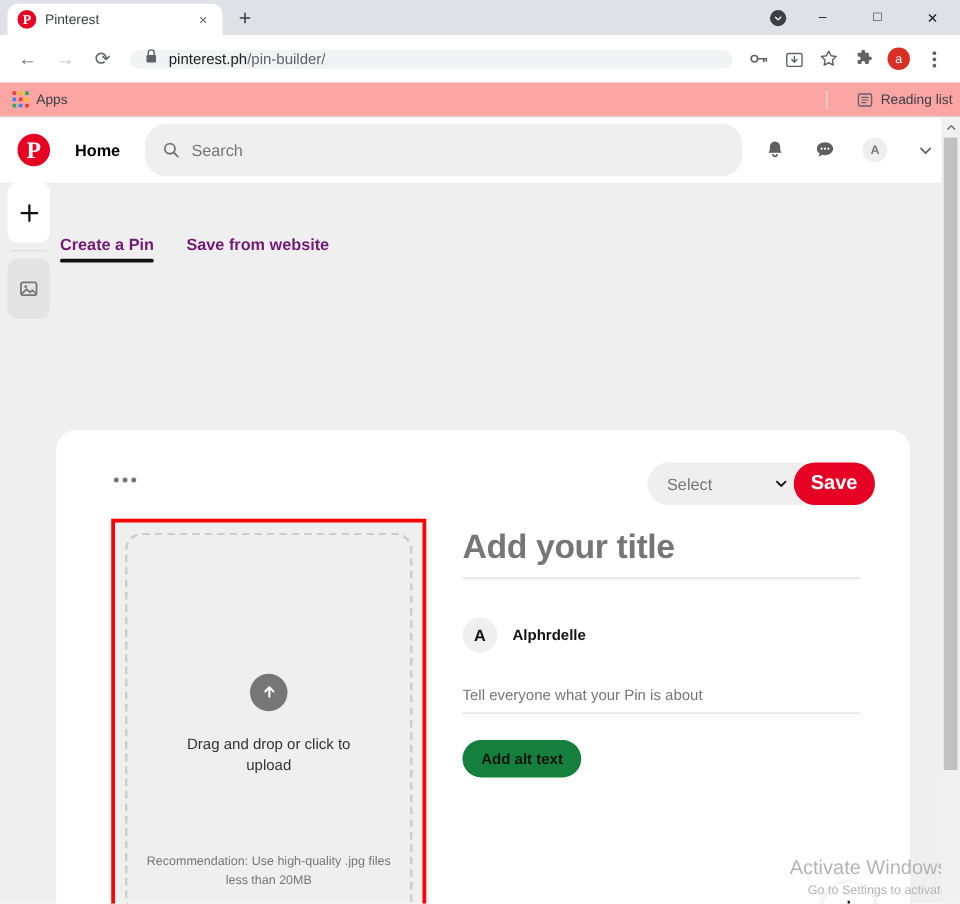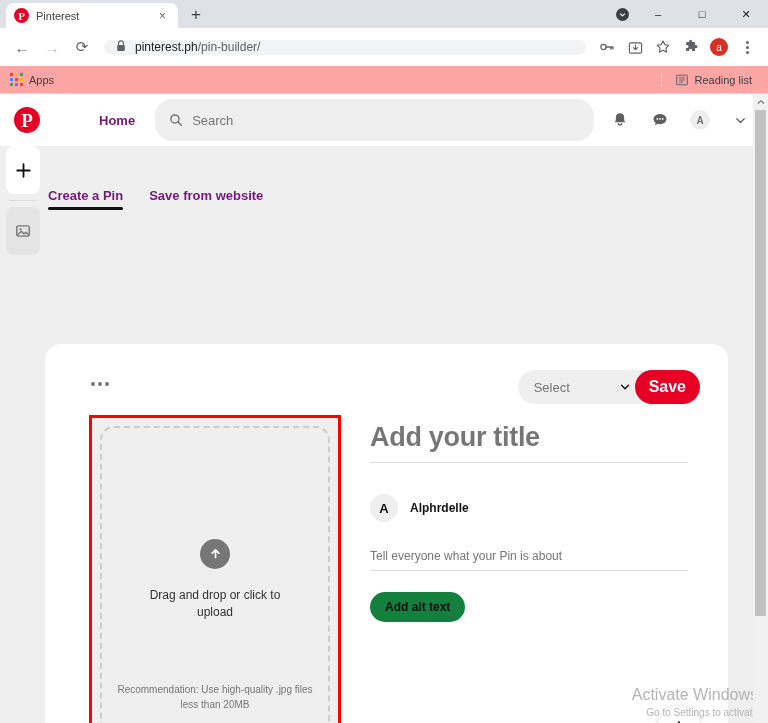--- a/index.html
+++ b/index.html
@@ -108,21 +108,21 @@
   }
   .bm-item { display: flex; align-items: center; gap: 6px; }
   .apps-grid {
     width: 13px; height: 13px;
     display: grid; grid-template-columns: repeat(3, 3px);
     grid-template-rows: repeat(3, 3px); gap: 2px;
   }
   .apps-grid i { display: block; width: 3px; height: 3px; border-radius: 0.5px; }
   .bm-label { font-size: 11px; color: #3c4043; }
   .reading-list {
-    position: absolute; right: 16px; display: flex;
+    position: absolute; right: 6px; display: flex;
     align-items: center; gap: 6px;
   }
   .rl-sep {
     position: absolute; right: 106px; width: 1px;
     height: 15px; background: #dadce0;
   }
 
   
   .viewport {
     position: relative; height: 629px; background: #ffffff;
@@ -136,22 +136,22 @@
     position: relative; z-index: 5;
   }
   .pin-logo {
     width: 26px; height: 26px; border-radius: 50%;
     background: #e60023; color: #ffffff;
     display: flex; align-items: center; justify-content: center;
     font-family: "Liberation Serif", serif; font-weight: bold;
     font-size: 19px; line-height: 1; flex: 0 0 auto;
   }
   .pin-home {
-    font-size: 13px; font-weight: bold; color: #701a75;
-    padding: 0 8px; flex: 0 0 auto; margin-left: 39px;
+    font-size: 13px; font-weight: bold; color: #000000;
+    padding: 0 8px; flex: 0 0 auto;
   }
   .pin-search {
     flex: 1; height: 42px; background: #efefef;
     border-radius: 17px; display: flex; align-items: center;
     padding: 0 14px; gap: 9px; max-width: 491px;
   }
   .pin-search-ph { font-size: 13px; color: #767676; }
   .hdr-icon {
     width: 28px; height: 28px; display: flex;
     align-items: center; justify-content: center;

